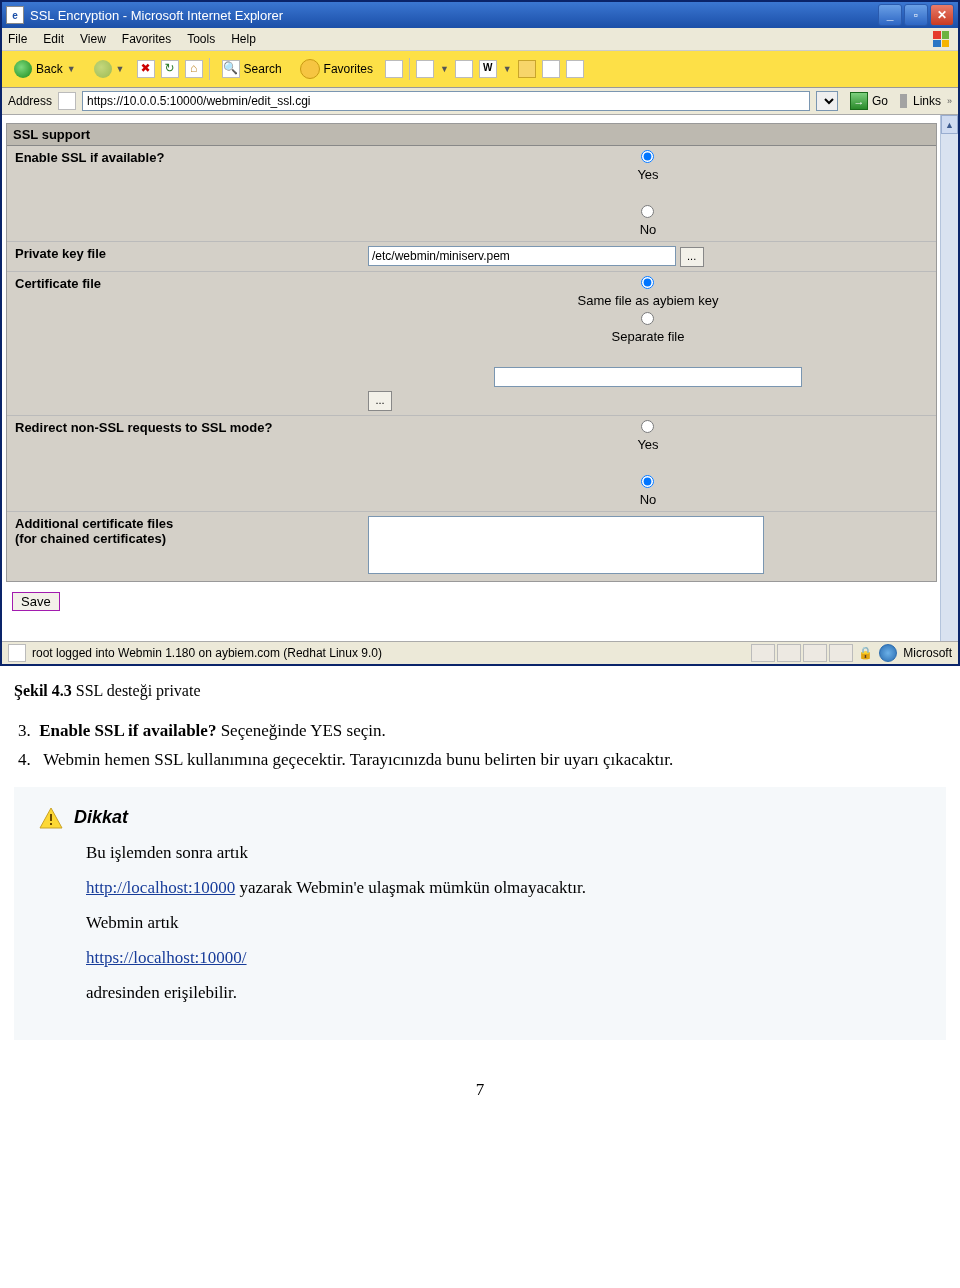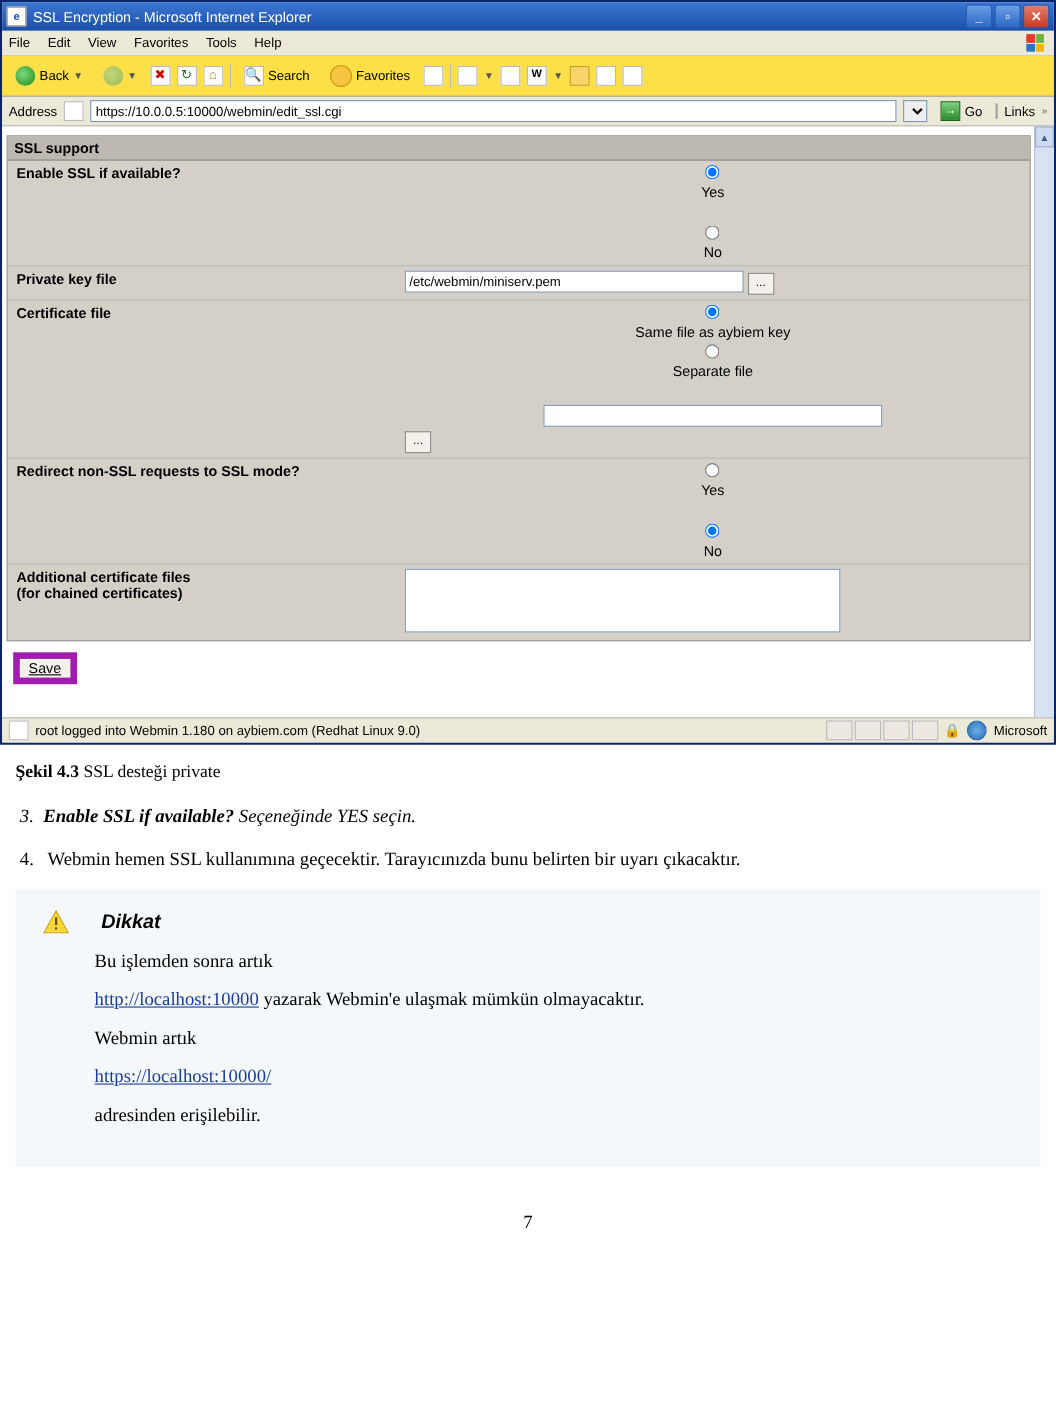--- a/index.html
+++ b/index.html
@@ -41,31 +41,31 @@
   .form-table{width:100%;border-collapse:collapse;}
   .form-table td{padding:4px 8px;vertical-align:top;font-size:13px;border-top:1px solid #bbb;}
   .form-table tr:first-child td{border-top:none;}
   .lbl{font-weight:bold;width:38%;}
   .radios{display:flex;align-items:center;gap:4px;flex-direction:column;}
   .txt{border:1px solid #7a96b1;background:#fff;font-size:12px;height:18px;padding:0 3px;}
   .txt.w1{width:300px;}
   .txt.w2{width:300px;}
   .browse{width:22px;height:18px;border:1px solid #888;background:#F3F1E9;font-size:11px;line-height:16px;text-align:center;display:inline-block;}
   .tarea{width:390px;height:52px;border:1px solid #7a96b1;background:#fff;resize:none;font-size:12px;}
-  .save-btn{margin:6px;padding:1px 8px;font-size:13px;border:6px solid #a21caf;background:#F3F1E9;text-decoration:underline;}
+  .save-btn{margin:6px;padding:1px 8px;font-size:13px;border:1px solid #a21caf;background:#F3F1E9;}
   .statusbar{height:22px;background:#ECE9D8;border-top:1px solid #aaa;display:flex;align-items:center;font-size:12px;padding:0 6px;gap:6px;}
   .statusbar .cells{margin-left:auto;display:flex;gap:2px;}
   .cell{width:22px;height:16px;border:1px solid #bbb;background:#EDE9E2;}
   .lock{width:14px;height:14px;color:#b78b12;font-size:12px;display:flex;align-items:center;justify-content:center;}
   
   .doc{padding:8px 14px 24px 14px;font-family:"Times New Roman",serif;font-size:17px;line-height:1.35;}
   .doc .caption{font-size:16px;font-weight:normal;margin:6px 0 18px 0;}
   .doc .caption b{font-weight:bold;}
   .notice-box{background:#F5F8FA;border:none;padding:18px 24px 24px 24px;margin:16px 0;}
-  .notice-head{display:flex;align-items:flex-start;gap:28px;font-weight:bold;font-style:italic;font-size:18px;font-family:Arial,sans-serif;}
+  .notice-head{display:flex;align-items:flex-end;gap:10px;font-weight:bold;font-style:italic;font-size:18px;font-family:Arial,sans-serif;}
   .warn-ico{width:26px;height:24px;}
   .warn-ico svg{width:100%;height:100%;}
   .notice-body{margin-left:48px;font-family:"Times New Roman",serif;font-size:17px;}
   .notice-body p{margin:12px 0;}
   .lnk{color:#183d9a;text-decoration:underline;}
   .pagenum{text-align:center;font-family:"Times New Roman",serif;font-size:17px;}
   select.addr-sel{height:20px;border:1px solid #7a96b1;}
   input[type=radio]{margin:0 2px 0 0;}
 </style>
 </head>
@@ -137,21 +137,21 @@
 
     <div class="addrbar">
       <span>Address</span>
       <span class="small-ico"></span>
       <input type="text" value="https://10.0.0.5:10000/webmin/edit_ssl.cgi" style="">
       <select class="addr-sel"></select>
       <span class="go-btn">
           <span class="go-ico">→</span>
           <span>Go</span>
         </span>
-      <span style="border-left:2px solid #a3a3a3;padding-left:6px;">Links</span>
+      <span style="border-left:7px solid #a3a3a3;padding-left:6px;">Links</span>
       <span style="font-size:9px;color:#555;">»</span>
     </div>
 
     <div class="content-area">
       <div class="scroll-right">
         <div class="arrow">▲</div>
       </div>
       <div class="inner">
         <div class="panel">
           <div class="panel-hd">SSL support</div>
@@ -226,21 +226,21 @@
       <span class="small-ico" style="background:radial-gradient(circle,#6bb0e8,#2a6cb0);border-color:#2a6cb0;border-radius:50%;"></span>
       <span>Microsoft</span>
     </div>
   </div>
 
   <div class="doc">
     <div class="caption">
       <b><span>Şekil 4.3 </span></b><span>SSL desteği private</span>
     </div>
 
-    <div style="margin-left:24px;text-indent:-20px;margin-bottom:16px;font-style:italic;">
+    <div style="margin-left:24px;text-indent:-20px;margin-bottom:6px;">
       <span>3.</span>&nbsp;&nbsp;<b>Enable SSL if available?</b><span> Seçeneğinde YES seçin.</span>
     </div>
     <div style="margin-left:24px;text-indent:-20px;">
       <span>4.</span>&nbsp;&nbsp;<span> Webmin hemen SSL kullanımına geçecektir. Tarayıcınızda bunu belirten bir uyarı çıkacaktır.</span>
     </div>
 
     <div class="notice-box">
       <div class="notice-head">
         <span class="warn-ico">
           <svg viewBox="0 0 24 24">

